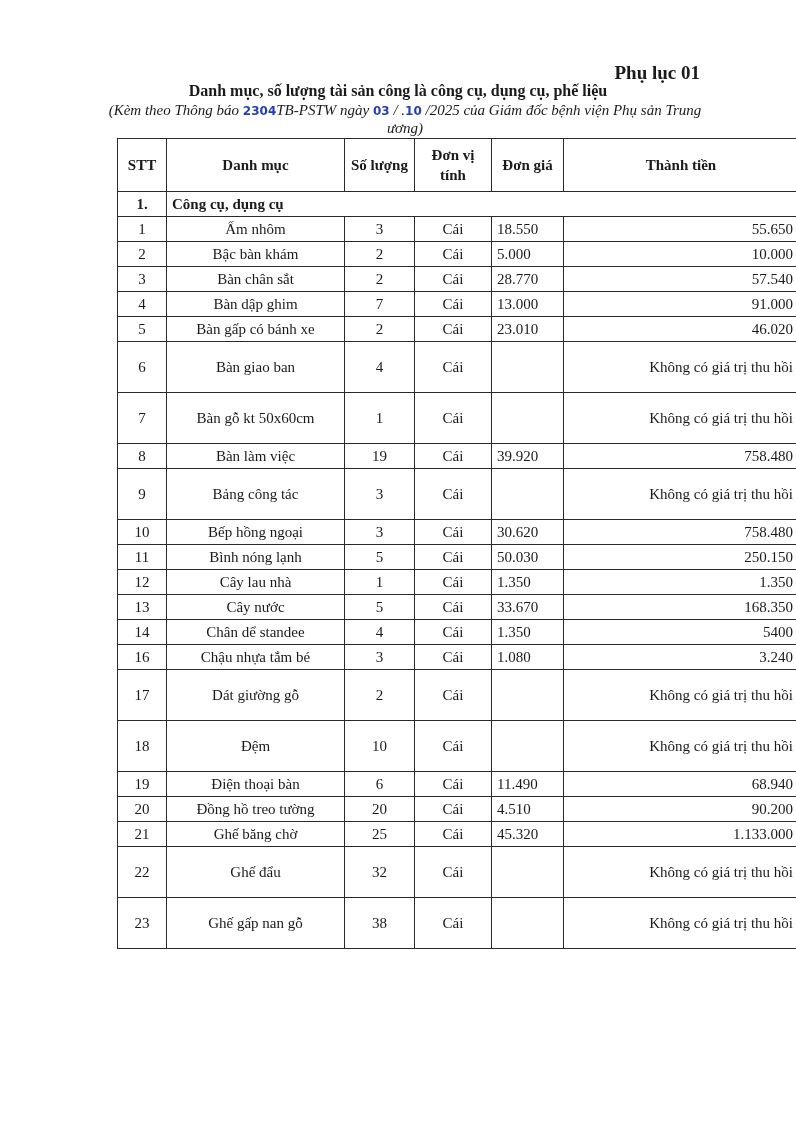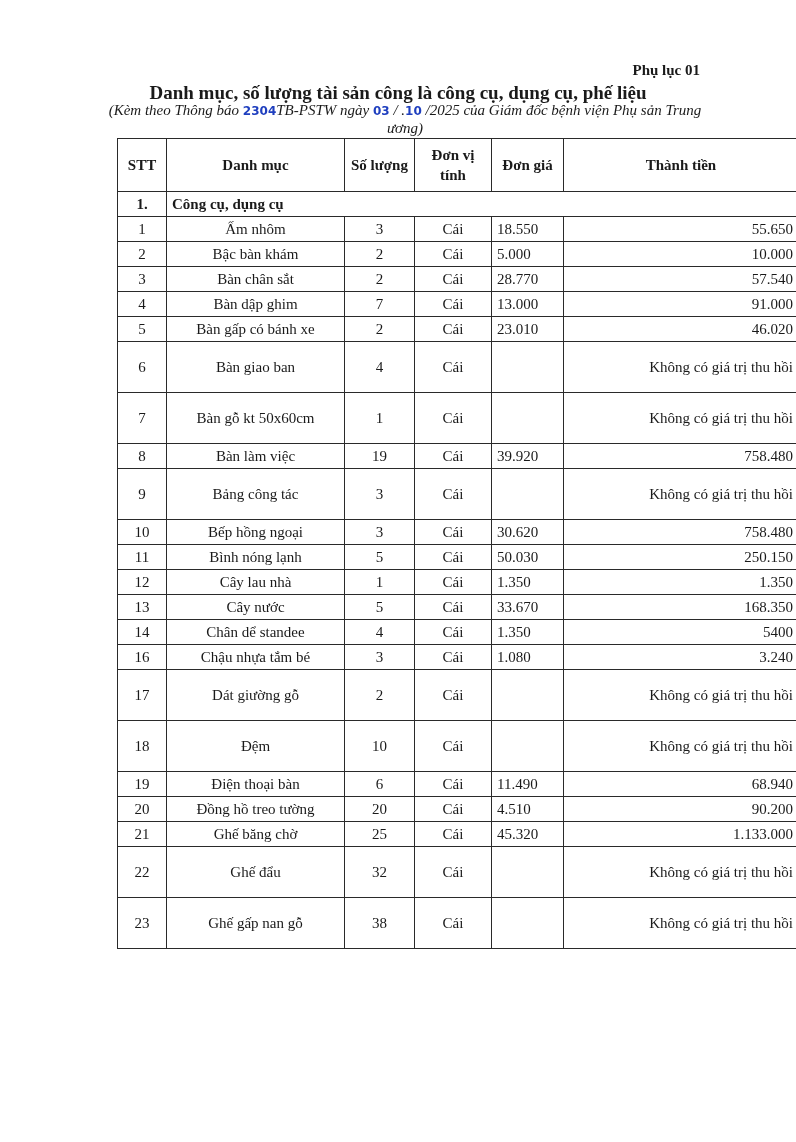--- a/index.html
+++ b/index.html
@@ -1,20 +1,20 @@
 <!DOCTYPE html>
 <html><head>
 <meta charset="utf-8">
 <style>
   html, body { margin: 0; padding: 0; background: #ffffff; }
   body { width: 796px; height: 1142px; position: relative; overflow: hidden;
          font-family: "Liberation Serif", "DejaVu Serif", serif; color: #1a1a1a; }
-  .appendix { position: absolute; top: 62px; right: 96px; font-weight: bold; font-size: 15px; }
+  .appendix { position: absolute; top: 62px; right: 96px; font-weight: bold; font-size: 19px; }
   .title { position: absolute; top: 82px; left: 0; width: 796px; text-align: center;
-           font-weight: bold; font-size: 19px; }
+           font-weight: bold; font-size: 16px; }
   .subtitle { position: absolute; top: 102px; left: 100px; width: 610px; text-align: center;
               font-style: italic; font-size: 15px; line-height: 17px; }
   .ink { color: #1f3fbf; font-style: normal; font-weight: bold; font-family: "DejaVu Sans", sans-serif; font-size: 12px; }
   table { position: absolute; top: 138px; left: 117px; width: 682px; border-collapse: collapse;
           font-size: 15px; }
   td, th { border: 1.3px solid #2a2a2a; padding: 0 5px; }
   th { font-weight: bold; text-align: center; line-height: 20px; height: 52px; }
   tr.normal td { height: 24px; line-height: 24px; }
   tr.tall td { height: 50px; }
   tr.section td { height: 24px; font-weight: bold; }

